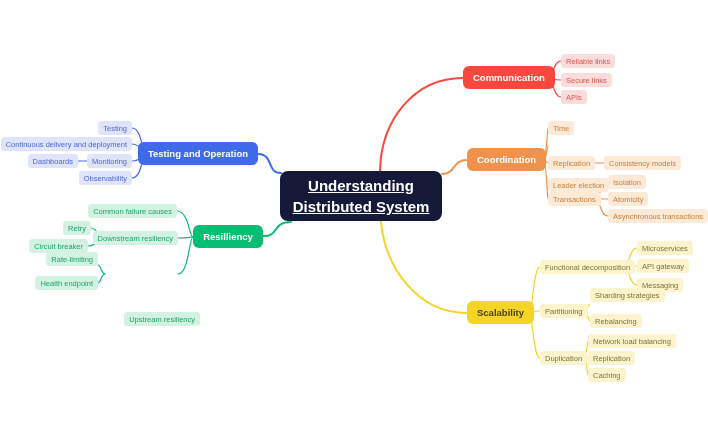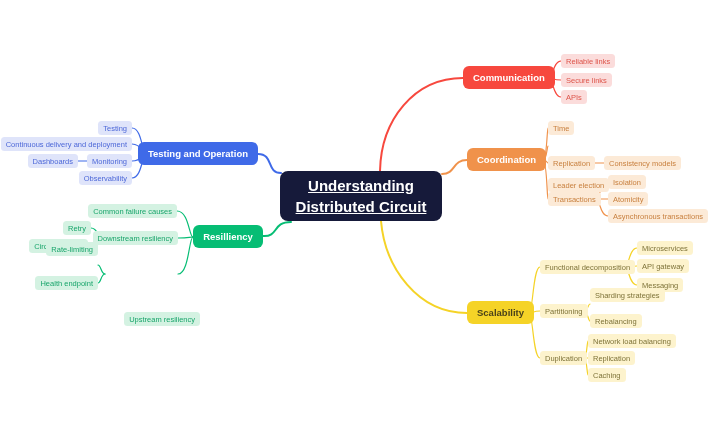--- a/index.html
+++ b/index.html
@@ -92,21 +92,21 @@
     <path class="edge-child e-green" d="M193,237 C189,237 189,238 178,238"></path>
     <path class="edge-child e-green" d="M193,237 C189,237 189,274 178,274"></path>
     <path class="edge-child e-green" d="M102,238 C98,238 98,228 91,228"></path>
     <path class="edge-child e-green" d="M102,238 C98,238 98,246 88,246"></path>
     <path class="edge-child e-green" d="M105,274 C101,274 101,265 98,265"></path>
     <path class="edge-child e-green" d="M105,274 C101,274 101,283 98,283"></path>
   </svg>
 
   <div class="node center-node">
     <span>Understanding</span>
-    <span>Distributed Circuit</span>
+    <span>Distributed System</span>
   </div>
 
   <div class="node main b-red" style="left:463px;top:66px;min-width:86px;">Communication</div>
   <div class="node child c-red" style="left:561px;top:54px;">Reliable links</div>
   <div class="node child c-red" style="left:561px;top:73px;">Secure links</div>
   <div class="node child c-red" style="left:561px;top:90px;">APIs</div>
 
   <div class="node main b-orange" style="left:467px;top:148px;min-width:76px;">Coordination</div>
   <div class="node child c-orange" style="left:548px;top:121px;">Time</div>
   <div class="node child c-orange" style="left:548px;top:139px;margin-top:39px;">Leader election</div>
@@ -136,16 +136,16 @@
   <div class="node child c-blue" style="right:576px;top:154px;">Monitoring</div>
   <div class="node child c-blue" style="right:630px;top:154px;">Dashboards</div>
   <div class="node child c-blue" style="right:576px;top:171px;">Observability</div>
 
   <div class="node main b-green" style="right:445px;top:225px;min-width:70px;">Resilliency</div>
   <div class="node child c-green" style="right:531px;top:204px;">Common failure causes</div>
   <div class="node child c-green" style="right:530px;top:231px;">Downstream resiliency</div>
   <div class="node child c-green" style="right:617px;top:221px;">Retry</div>
   <div class="node child c-green" style="right:620px;top:239px;">Circuit breaker</div>
   <div class="node child c-green" style="right:508px;top:267px;margin-top:45px;">Upstream resiliency</div>
-  <div class="node child c-green" style="right:610px;top:242px;">Rate-limiting</div>
+  <div class="node child c-green" style="right:610px;top:252px;">Rate-limiting</div>
   <div class="node child c-green" style="right:610px;top:276px;">Health endpoint</div>
 
 </div>
 
 </body></html>

